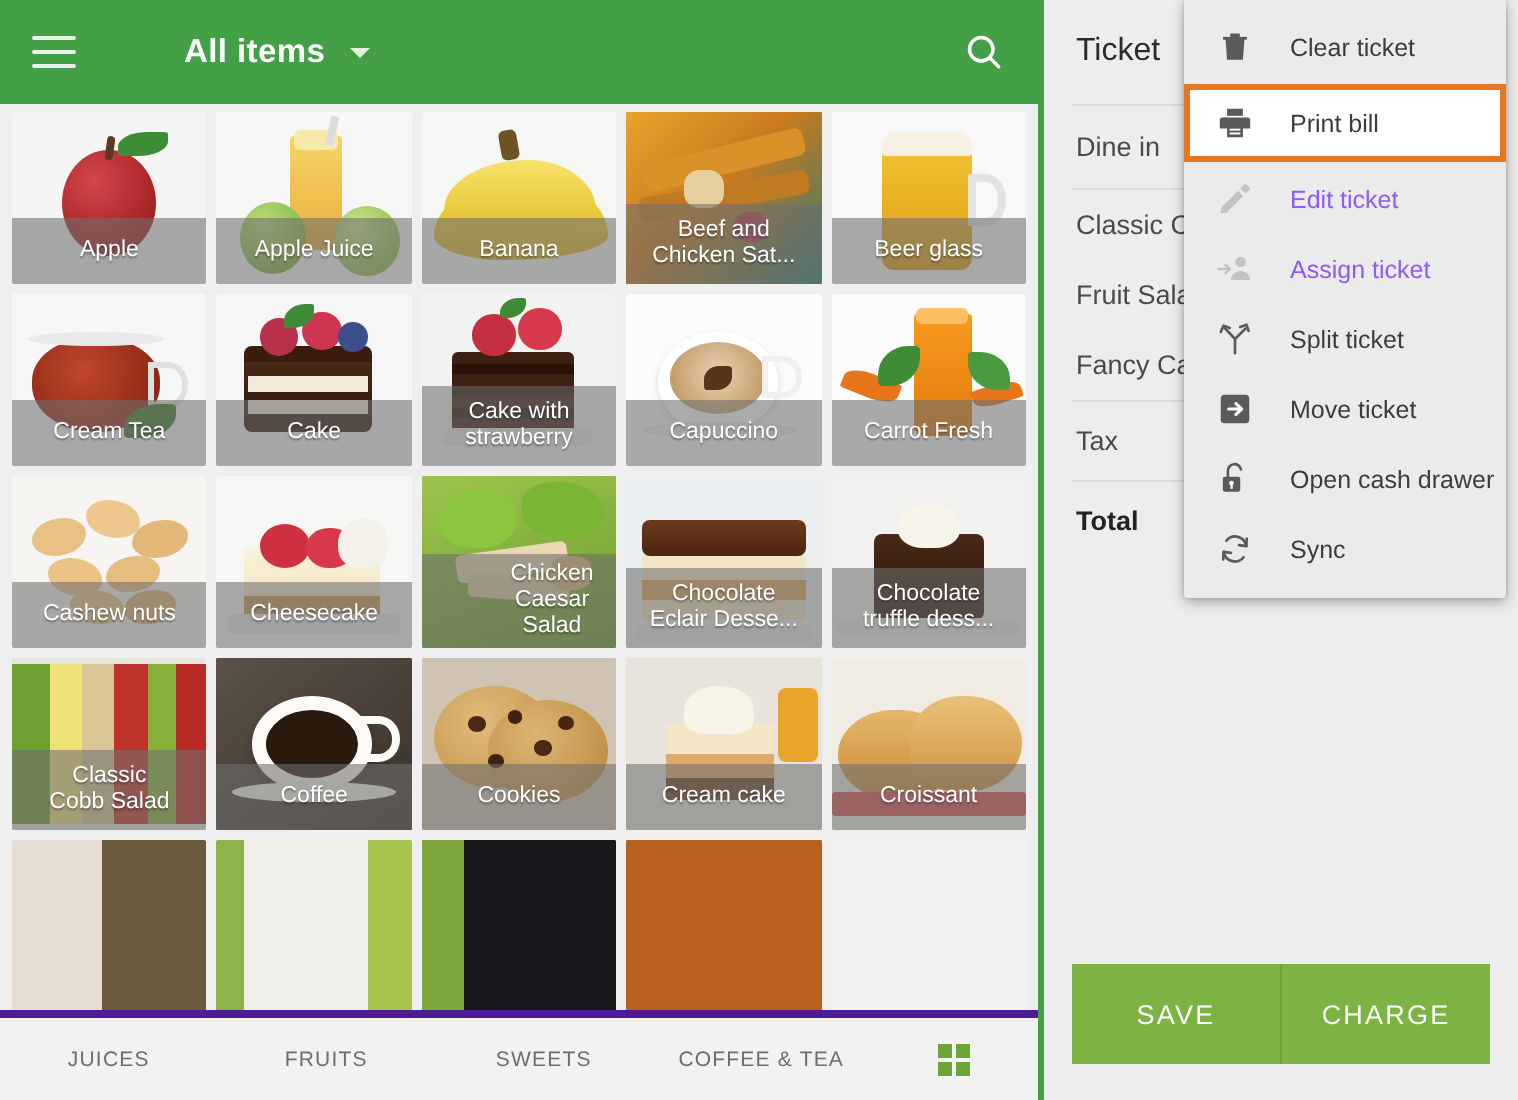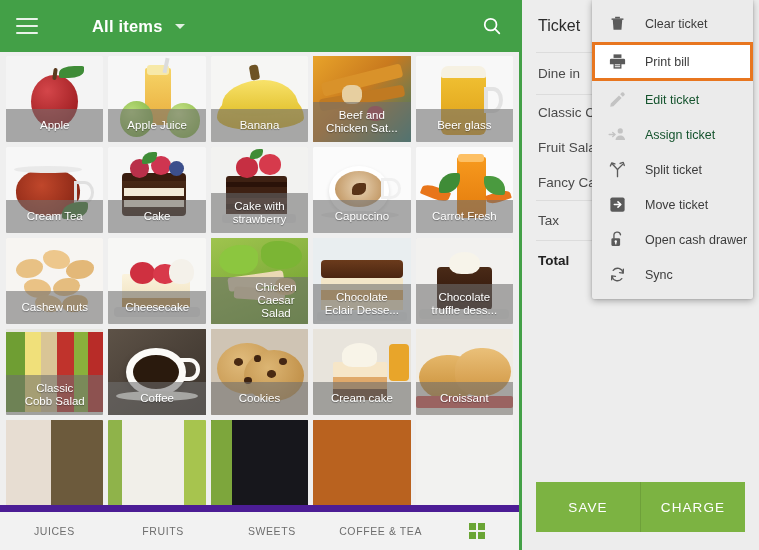--- a/index.html
+++ b/index.html
@@ -97,21 +97,21 @@
     text-shadow: 0 1px 1px rgba(0,0,0,.35);
   }
   .tile-label.two-line { min-height: 40px; }
 
   
   .tabbar {
     flex: 0 0 45px;
     height: 45px;
     background: #f2f2f2;
     display: flex; align-items: center;
-    border-top: 7px solid #4c1d95;
+    border-top: 4px solid #4c1d95;
     position: relative;
     z-index: 4;
   }
   .tab {
     flex: 1 1 0;
     text-align: center;
     font-size: 10.5px;
     letter-spacing: .6px;
     color: #6e6e6e;
     cursor: pointer;
@@ -202,21 +202,21 @@
     width: 22px; height: 22px;
     flex: 0 0 22px;
     display: flex; align-items: center; justify-content: center;
     margin-right: 17px;
   }
   .ctx-label {
     font-size: 12.5px;
     color: #3c3c3c;
     white-space: nowrap;
   }
-  .ctx-item.disabled .ctx-label { color: #14532d; }
+  .ctx-item.disabled .ctx-label { color: #8b5cf6; }
   .ctx-item.highlight {
     background: #ffffff;
     border: 3px solid #e8761f;
     height: 39px;
     margin: 1px 0;
     padding-left: 11px;
   }
 
   
   .art { position: absolute; inset: 0; overflow: hidden; }

